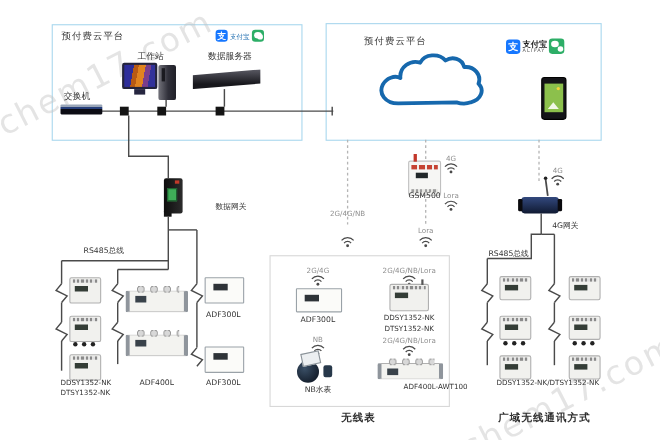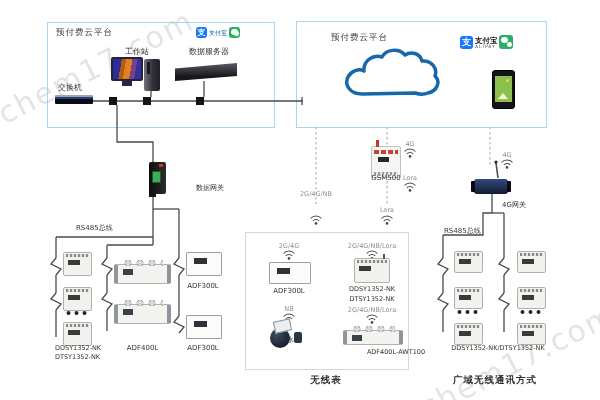--- a/index.html
+++ b/index.html
@@ -269,21 +269,21 @@
         <path d="M1.5,4.5 A7.2,7.2 0 0 1 12.5,4.5"></path>
         <path d="M3.8,7 A4.2,4.2 0 0 1 10.2,7"></path>
       </g>
       <circle cx="7" cy="9.4" r="1.3" fill="#4a4a4a"></circle>
     </svg>
   <div class="wmeter" style="left:268px;top:320px;width:34px;height:28px;">
     <div class="body"></div>
     <div class="cap"></div>
     <div class="hnd"></div>
   </div>
-  <div class="lbl c" style="left:269px;top:335px;width:40px;">NB水表</div>
+  <div class="lbl c" style="left:269px;top:349px;width:40px;">NB水表</div>
   <div class="sig" style="left:347px;top:306px;width:50px;">2G/4G/NB/Lora</div>
   <svg class="wifi" style="left:365px;top:313px;" viewBox="0 0 14 11">
       <g stroke="#4a4a4a" stroke-width="1.1" fill="none">
         <path d="M1.5,4.5 A7.2,7.2 0 0 1 12.5,4.5"></path>
         <path d="M3.8,7 A4.2,4.2 0 0 1 10.2,7"></path>
       </g>
       <circle cx="7" cy="9.4" r="1.3" fill="#4a4a4a"></circle>
     </svg>
   <div class="longmeter" style="left:343px;top:330px;width:52px;height:13px;"></div>
   <div class="lbl c sm" style="left:340px;top:348px;width:64px;margin-left:24px;">ADF400L-AWT100</div>

